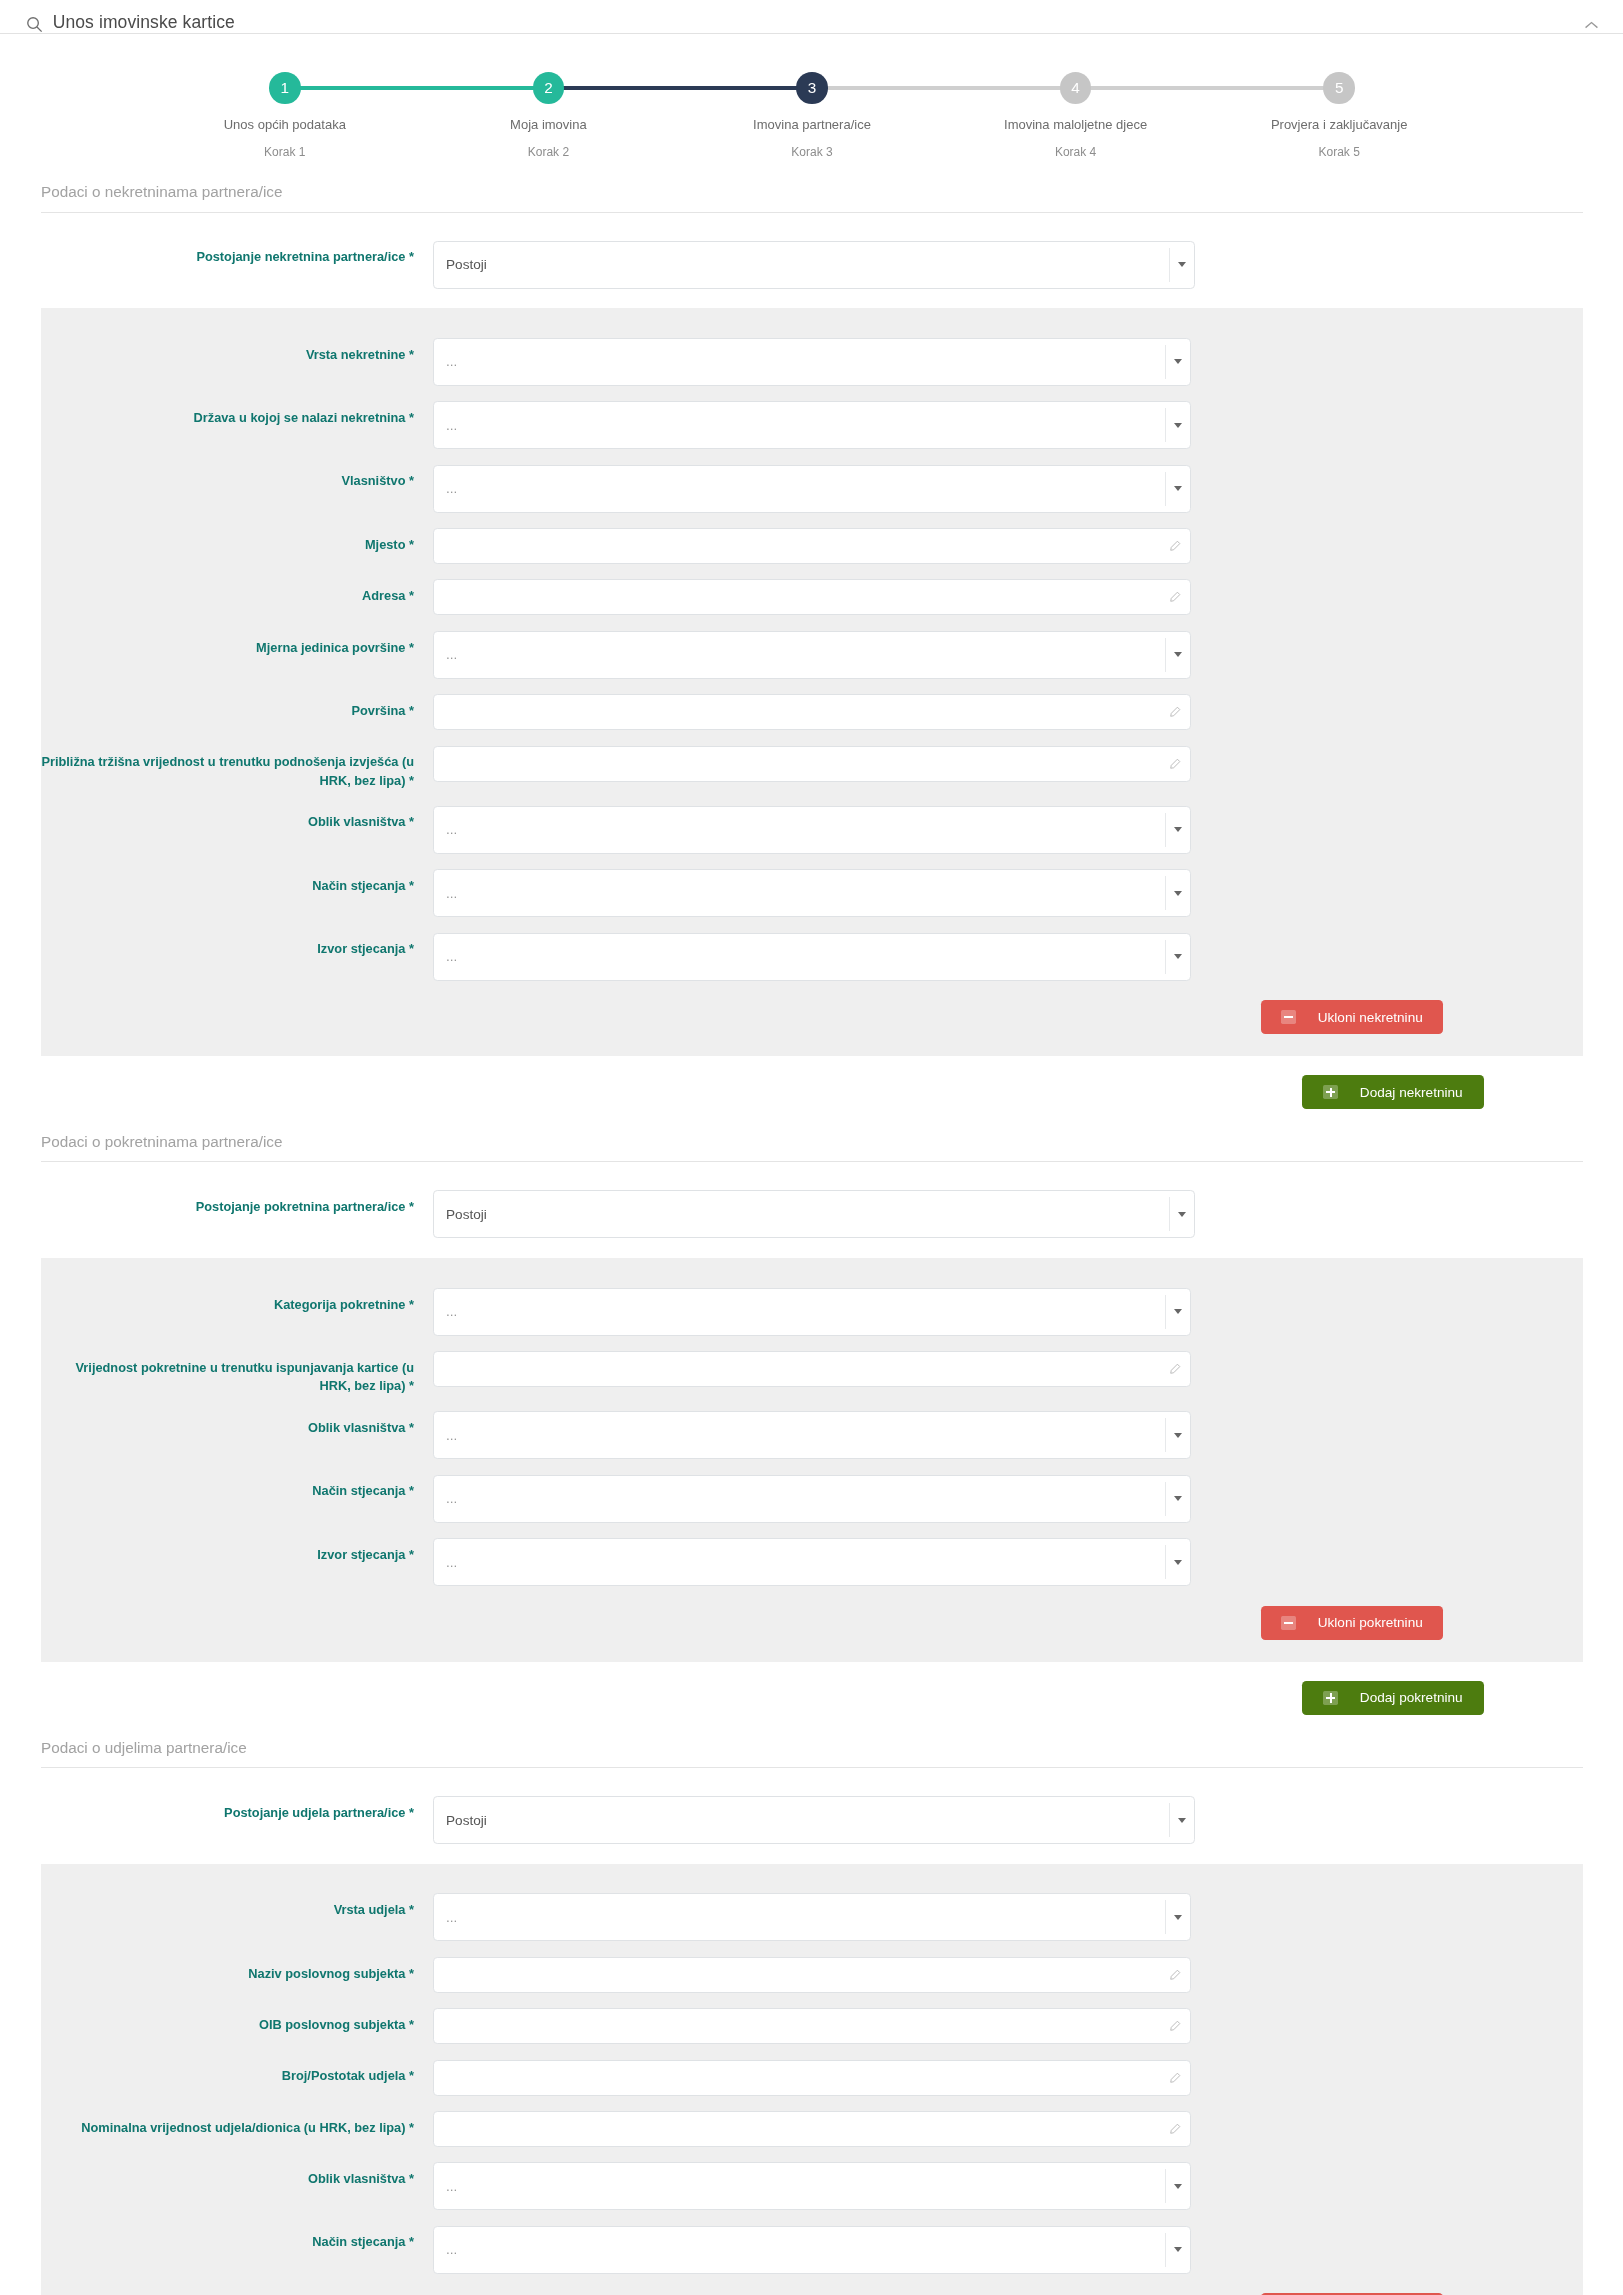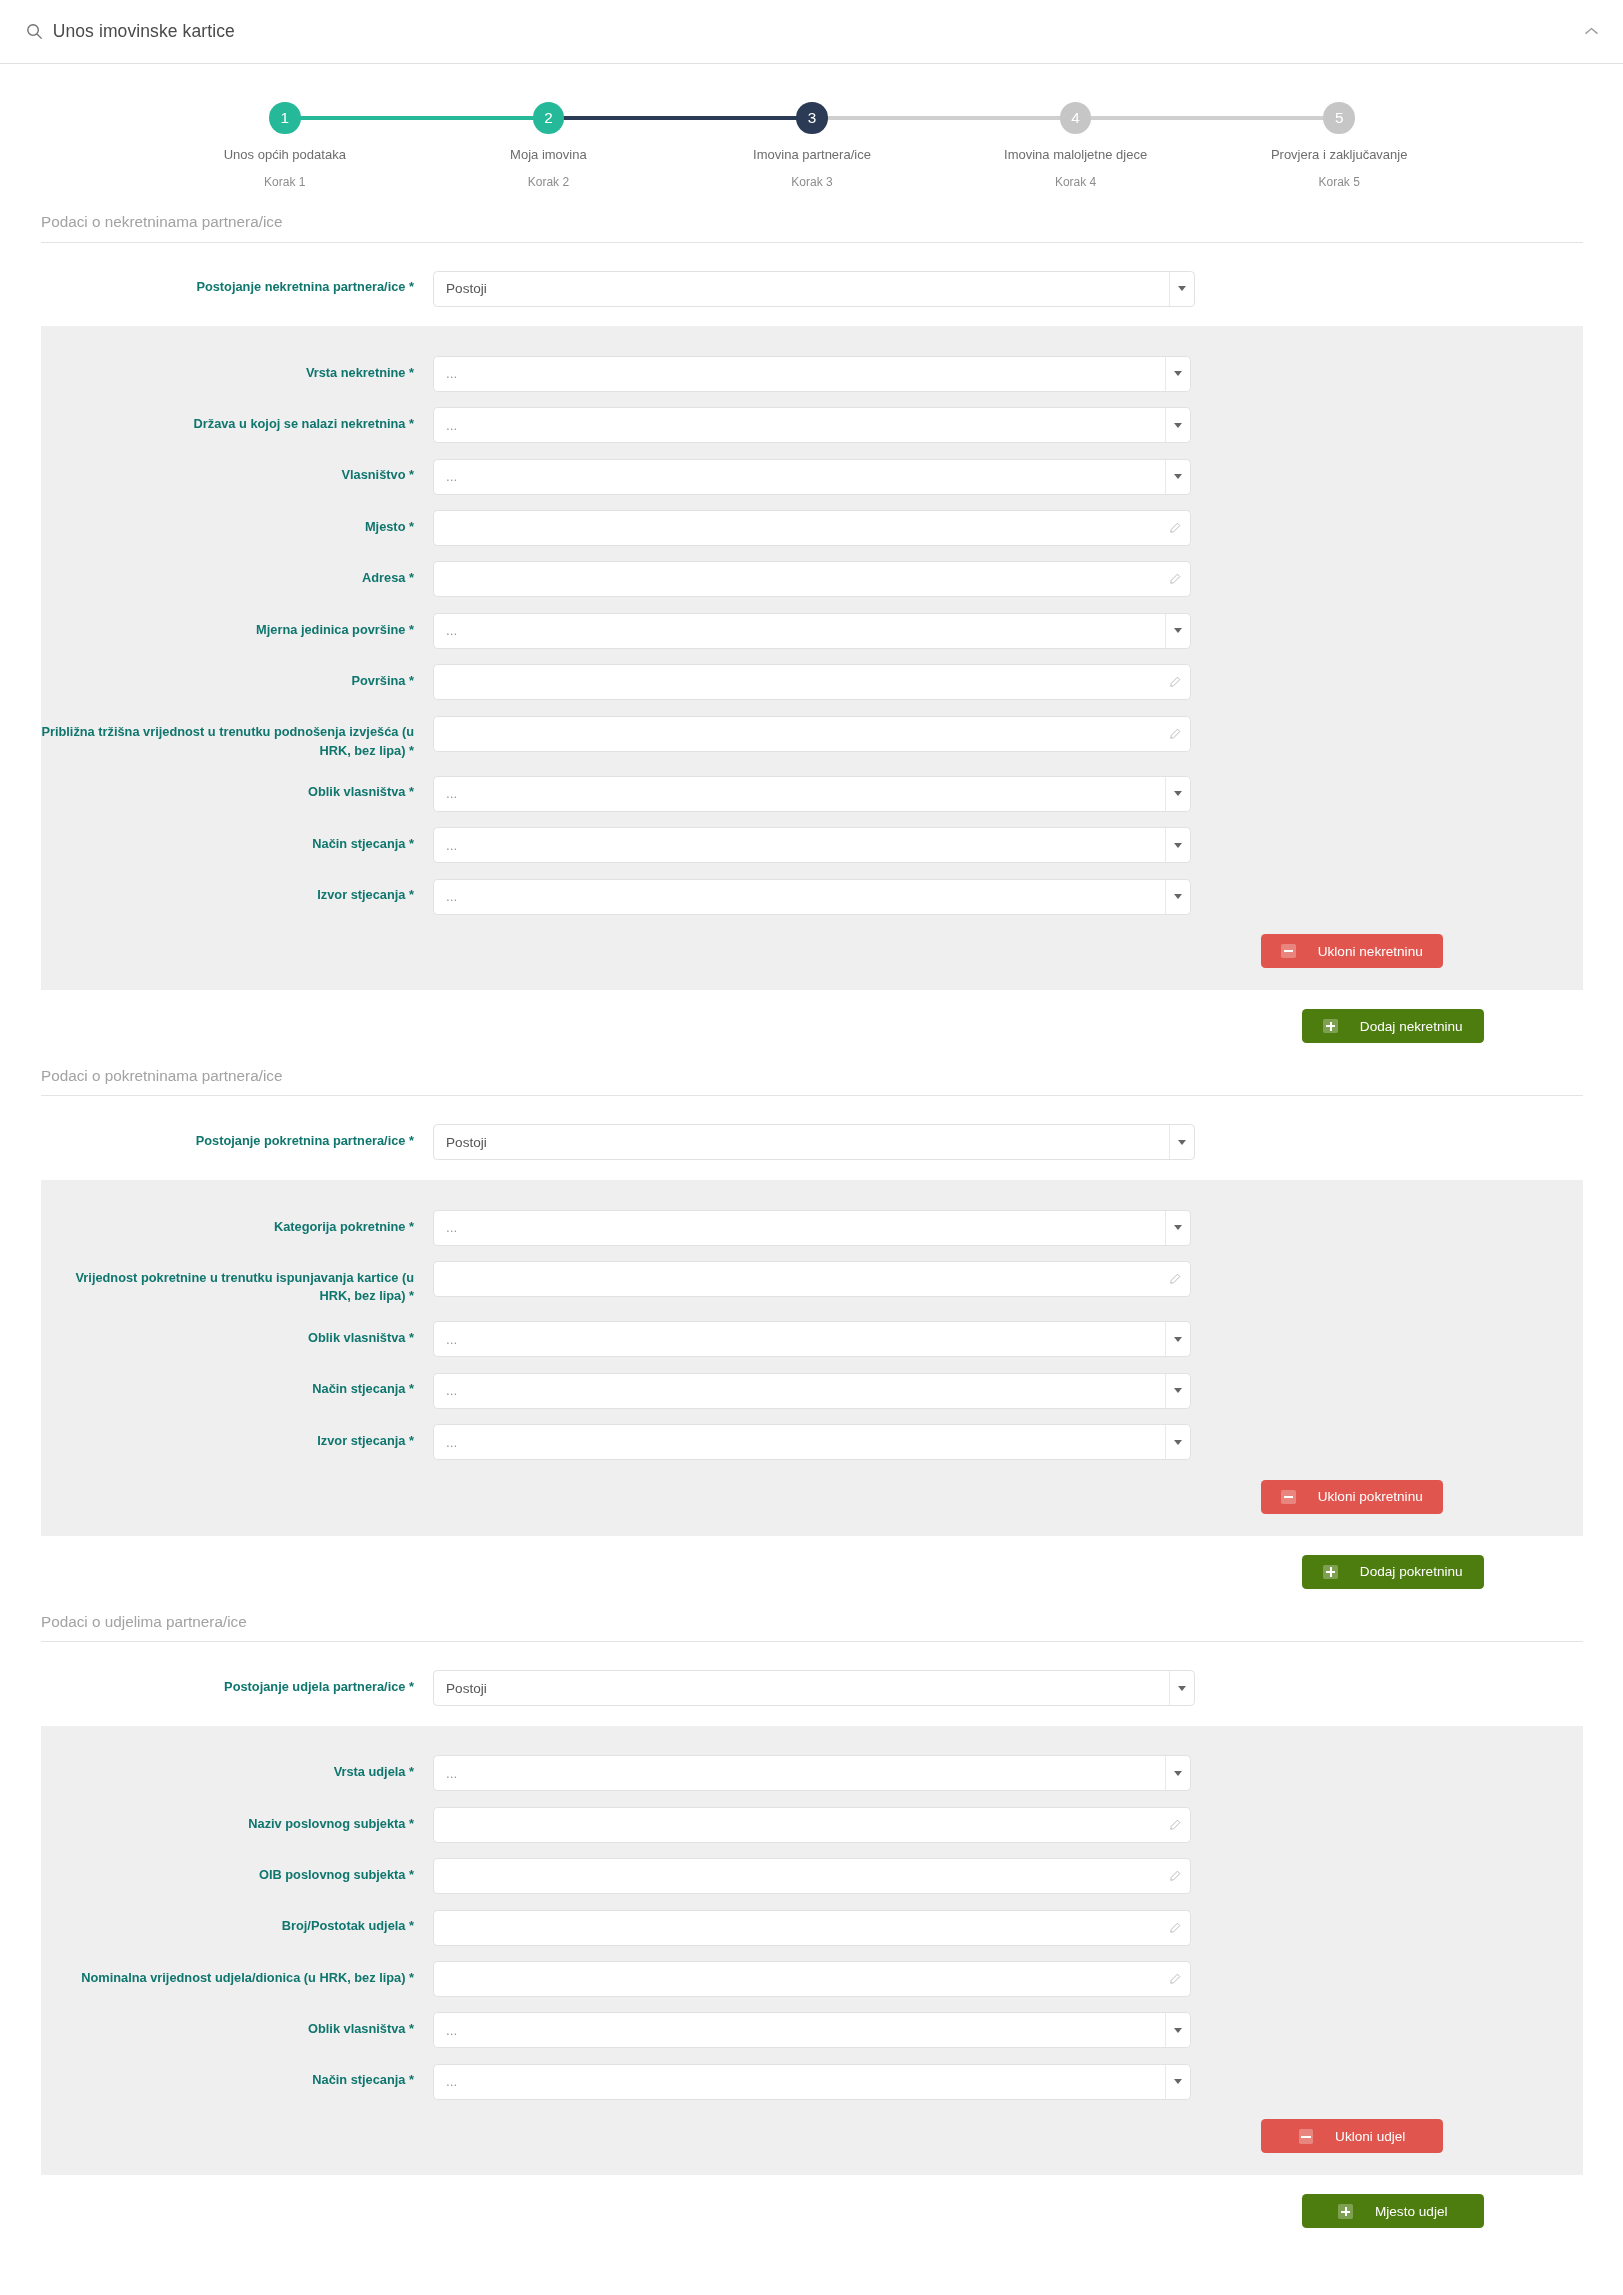--- a/index.html
+++ b/index.html
@@ -10,24 +10,24 @@
   }
   body {
     width: 1624px;
     min-height: 2295px;
     font-size: 16px;
     color: #333;
   }
 
   
   .topbar {
-    height: 64px;
+    height: 34px;
     border-bottom: 0.9px solid #e2e2e2;
     display: flex;
-    align-items: center;
+    align-items: flex-end;
     padding: 0 24px 0 25.5px;
     position: relative;
   }
   .topbar .search-icon {
     width: 17px; height: 17px;
     margin-right: 10.2px;
     flex: 0 0 auto;
   }
   .topbar .title {
     font-size: 17.5px;
@@ -135,21 +135,21 @@
   .inp .pen {
     margin-left: auto;
     width: 31px;
     display: flex;
     align-items: center;
     justify-content: center;
     color: #b5b5b5;
   }
   .sel {
     width: 100%;
-    height: 36px;
+    height: 48px;
     border: 0.9px solid #dfe2e5;
     border-radius: 4.3px;
     background: #fff;
     display: flex;
     align-items: center;
     padding: 0 0 0 12px;
     font-size: 13.6px;
     color: #555;
     position: relative;
   }

